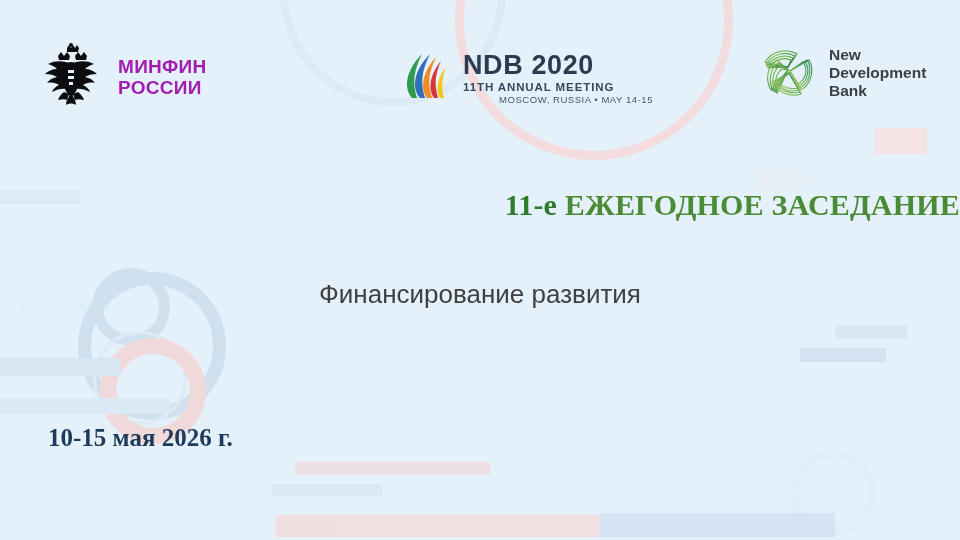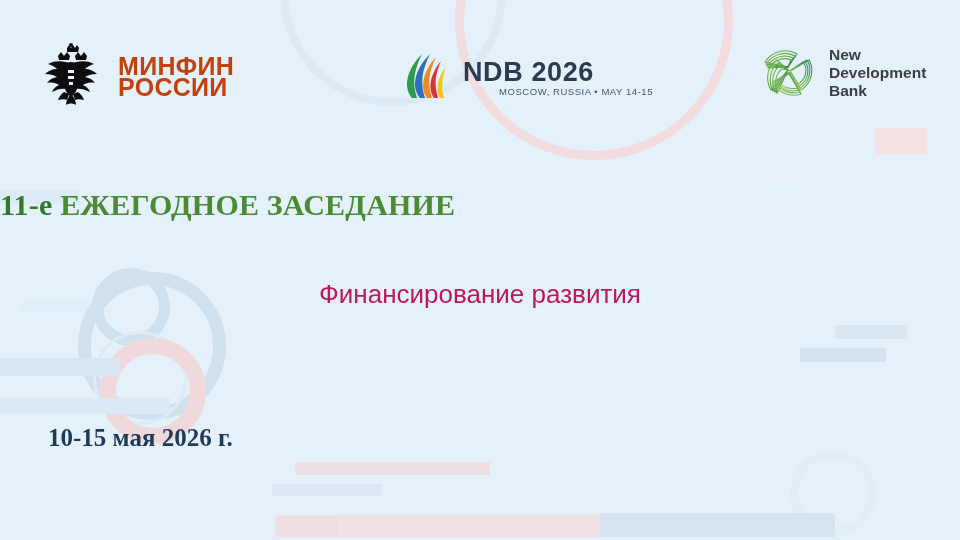--- a/index.html
+++ b/index.html
@@ -101,24 +101,24 @@
   .logo-minfin {
     position: absolute;
     left: 38px; top: 42px;
     display: flex;
     align-items: center;
     gap: 14px;
   }
   .minfin-text {
     font-family: "Liberation Sans", sans-serif;
     font-weight: bold;
-    font-size: 25px;
+    font-size: 19px;
     line-height: 21px;
     letter-spacing: 0.3px;
-    color: #c2410c;
+    color: #a21caf;
   }
 
   .logo-ndb {
     position: absolute;
     left: 396px; top: 48px;
     display: flex;
     align-items: center;
     gap: 11px;
   }
   .ndb-text { text-align: left; }
@@ -162,21 +162,21 @@
     font-size: 15.5px;
     line-height: 18px;
     color: #3b3f44;
   }
 
   
   .title-block {
     position: absolute;
     left: 0; top: 186px;
     width: 960px;
-    text-align: left;
+    text-align: right;
   }
   .title-line {
     font-family: "Liberation Serif", serif;
     font-weight: bold;
     font-size: 30px;
     line-height: 38px;
     letter-spacing: 0.2px;
     color: #4b8b35;
     white-space: nowrap;
   }
@@ -186,21 +186,21 @@
     position: absolute;
     left: 0; top: 277px;
     width: 960px;
     text-align: center;
   }
   .subtitle-line {
     font-family: "Liberation Sans", sans-serif;
     font-weight: normal;
     font-size: 26px;
     line-height: 34px;
-    color: #be185d;
+    color: #404040;
     white-space: nowrap;
   }
 
   .meta-block {
     position: absolute;
     left: 48px; top: 422px;
   }
   .meta-line {
     font-family: "Liberation Serif", serif;
     font-weight: bold;
@@ -281,21 +281,22 @@
       <span>
         <svg width="56" height="56" viewBox="0 0 56 56">
           <path d="M16 50 C6 38 12 20 26 6 C18 22 16 34 21 50z" fill="#2e9b4e"></path>
           <path d="M24 50 C14 38 20 20 34 6 C26 22 24 34 29 50z" fill="#2f6fb8"></path>
           <path d="M31 50 C23 39 28 22 40 9 C33 24 31 35 36 50z" fill="#ef8b22"></path>
           <path d="M38 50 C31 40 35 25 45 13 C39 27 38 36 42 50z" fill="#d9343a"></path>
           <path d="M44 50 C39 41 42 29 50 19 C46 30 45 40 48 50z" fill="#f5c518"></path>
         </svg>
       </span>
       <div class="ndb-text">
-        <div class="ndb-title">NDB 2026</div>
+        <div class="ndb-title">NDB 2020</div>
+        <div class="ndb-sub1">11TH ANNUAL MEETING</div>
         <div class="ndb-sub2">MOSCOW, RUSSIA • MAY 14-15</div>
       </div>
     </div>
 
     <div class="logo-ndbbank">
       <span>
         <svg width="62" height="62" viewBox="0 0 62 62">
           <defs>
             <linearGradient id="g1" x1="0" y1="0" x2="1" y2="1">
               <stop offset="0" stop-color="#8cc63f"></stop>

